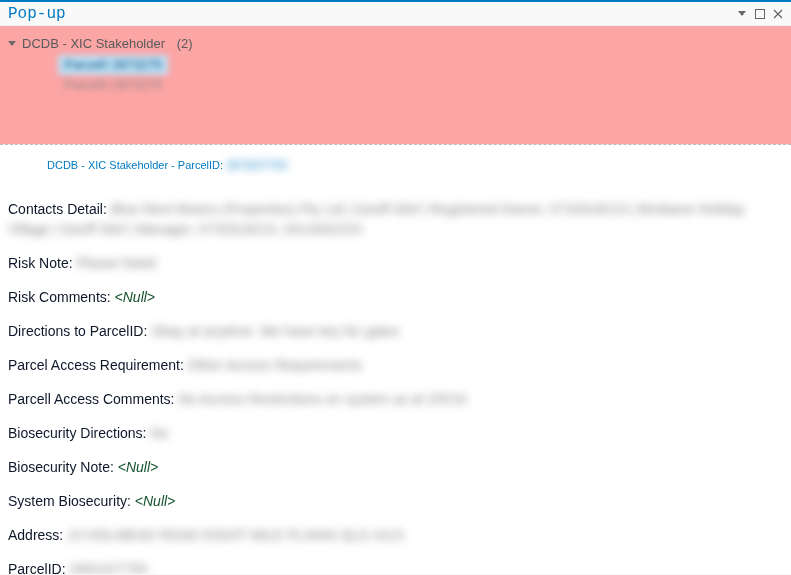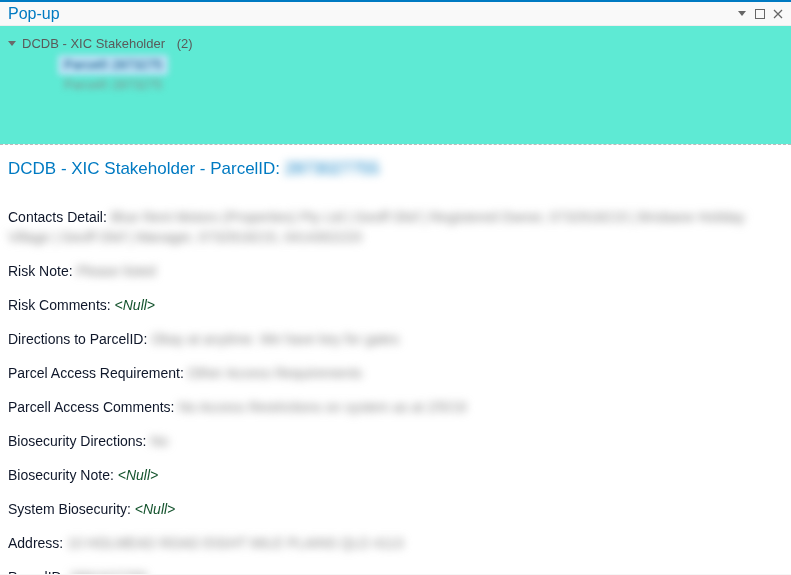--- a/index.html
+++ b/index.html
@@ -17,37 +17,38 @@
       display: flex;
       align-items: center;
       padding: 0 6px 0 8px;
       background: #f9f9f9;
       border-bottom: 1px solid #eee;
     }
     .titlebar .title {
       color: #007ac2;
       font-size: 16px;
       flex: 1;
+      font-family: Liberation Mono, monospace;
     }
     .titlebar .ctrl {
       width: 14px; height: 14px;
       margin-left: 4px;
       display: flex; align-items: center; justify-content: center;
       cursor: pointer;
       color: #666;
       font-size: 10px;
       line-height: 1;
     }
     .titlebar .ctrl svg { display: block; }
 
     .treepane {
       padding: 10px 8px 8px 8px;
       height: 118px;
       overflow: auto;
-      background: #5eead4;
+      background: #fca5a5;
     }
     .tree-root {
       display: flex;
       align-items: center;
       gap: 4px;
       color: #5a5a5a;
       font-size: 13px;
       cursor: pointer;
     }
     .tree-root .arrow {
@@ -84,23 +85,24 @@
     }
 
     .detailpane {
       padding: 14px 8px 8px 8px;
       background: #fff;
       height: calc(575px - 26px - 118px - 2px);
       overflow: auto;
     }
     .detail-title {
       color: #007ac2;
-      font-size: 17px;
+      font-size: 11px;
       font-weight: 400;
       margin-bottom: 28px;
+      margin-left: 39px;
     }
     .detail-title .bl { filter: blur(4px); display: inline-block; color:#007ac2;}
     .field {
       margin-bottom: 14px;
       font-size: 14px;
       color: #4a4a4a;
       line-height: 20px;
     }
     .field .label { color:#0f172a; }
     .field .value { color:#888; display:inline; }

